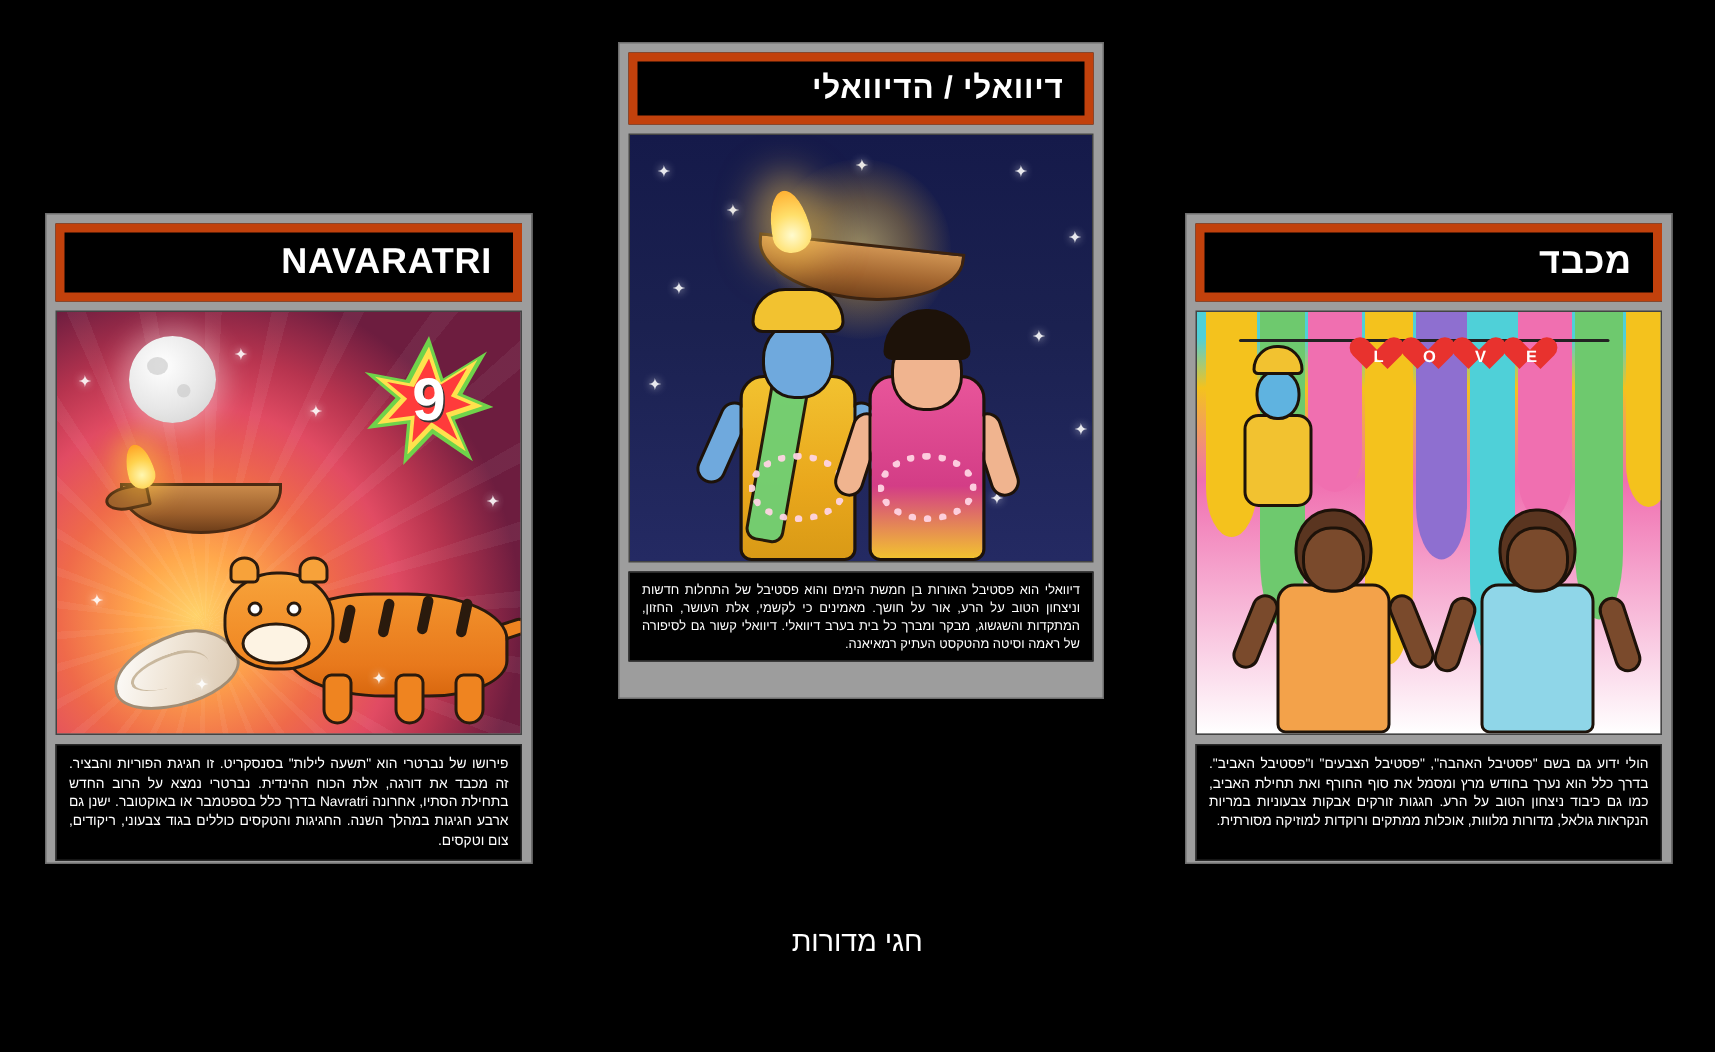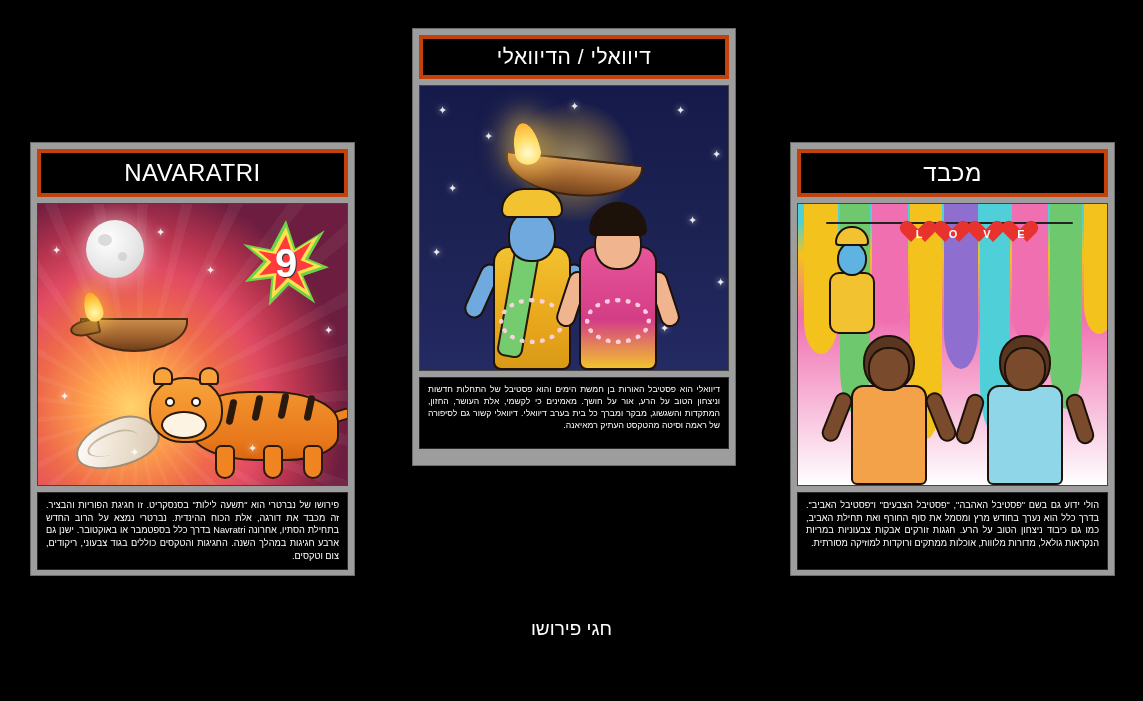--- a/index.html
+++ b/index.html
@@ -19,25 +19,25 @@
   
   .card {
     position: absolute;
     background: #9d9d9d;
     padding: 6px;
     border: 1px solid #6d6d6d;
   }
   .card-title {
     background: #000000;
     color: #ffffff;
-    font-weight: normal;
+    font-weight: bold;
     padding: 6px 14px;
-    text-align: center;
+    text-align: right;
     letter-spacing: .5px;
-    border: 4px solid #c2410c;
+    border: 6px solid #c2410c;
   }
   .card-art {
     position: relative;
     overflow: hidden;
     border: 1px solid #444;
     margin-top: 6px;
   }
   .card-text {
     color: #ffffff;
     background: #000000;
@@ -185,21 +185,21 @@
   
   #card-diwali {
     left: 412px; top: 28px;
     width: 324px; height: 438px;
   }
   #card-diwali .card-title { font-size: 21px; }
   #card-diwali .title-b { color: #ffffff; }
   #card-diwali .card-art { height: 286px;
     background: linear-gradient(180deg,#151a4a 0%, #1b2150 45%, #242a63 100%);
   }
-  #card-diwali .card-text { font-size: 8.6px; height: 72px; }
+  #card-diwali .card-text { font-size: 8.6px; height: 60px; }
 
   .glow-ring {
     position: absolute; left: 50%; top: 16px; transform: translateX(-50%);
     width: 120px; height: 120px; border-radius: 50%;
     background: radial-gradient(circle, rgba(255,226,120,.55) 0%, rgba(255,200,60,.30) 38%, rgba(255,190,40,0) 72%);
   }
   .lamp2 {
     position: absolute; left: 50%; top: 52px; transform: translateX(-50%) rotate(6deg);
     width: 138px; height: 58px;
   }
@@ -496,14 +496,14 @@
         <div class="h-arm" style="right:-8px; top:58px; transform:rotate(-18deg);"></div>
         <div class="h-body"></div>
         <div class="h-head"></div>
         <div class="h-face"></div>
       </div>
     </div>
 
     <div class="card-text">הולי ידוע גם בשם "פסטיבל האהבה", "פסטיבל הצבעים" ו"פסטיבל האביב". בדרך כלל הוא נערך בחודש מרץ ומסמל את סוף החורף ואת תחילת האביב, כמו גם כיבוד ניצחון הטוב על הרע. חגגות זורקים אבקות צבעוניות במריות הנקראות גולאל, מדורות מלווות, אוכלות ממתקים ורוקדות למוזיקה מסורתית.</div>
   </div>
 
-  <div id="caption">חגי פירושו</div>
+  <div id="caption">חגי מדורות</div>
 </div>
 
 </body></html>

